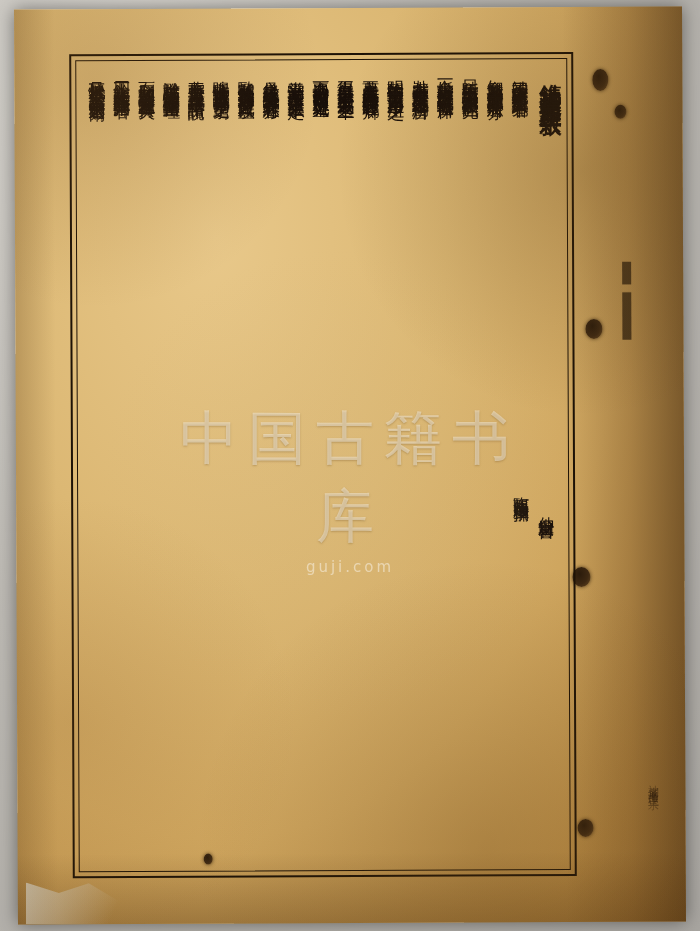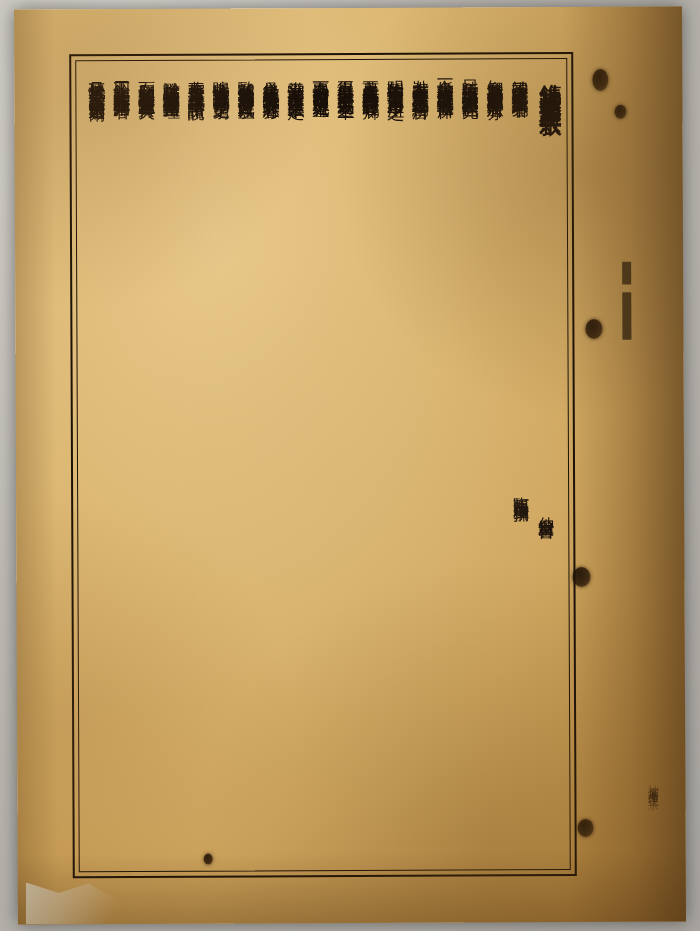--- a/index.html
+++ b/index.html
@@ -259,14 +259,18 @@
       <div class="cols" style="flex-direction: row; left: auto; right: 9px; width: 60px;">
         <div class="col sign">臨川西溪逸叟張楠撰</div>
         <div class="col sign2">仲山父題材書</div>
       </div>
 
     </div>
 
     <div class="tear"></div>
   </div>
 
+  <div class="watermark">
+    <div class="wm-main">中国古籍书库</div>
+    <div class="wm-sub">guji.com</div>
+  </div>
 
 </div>
 
 </body></html>

